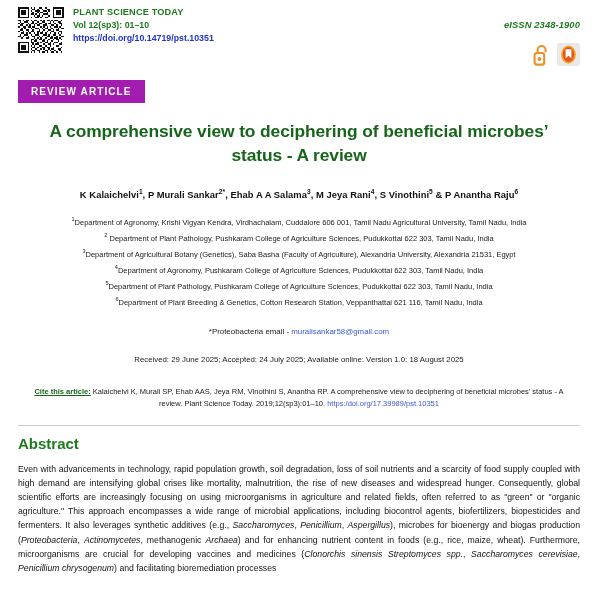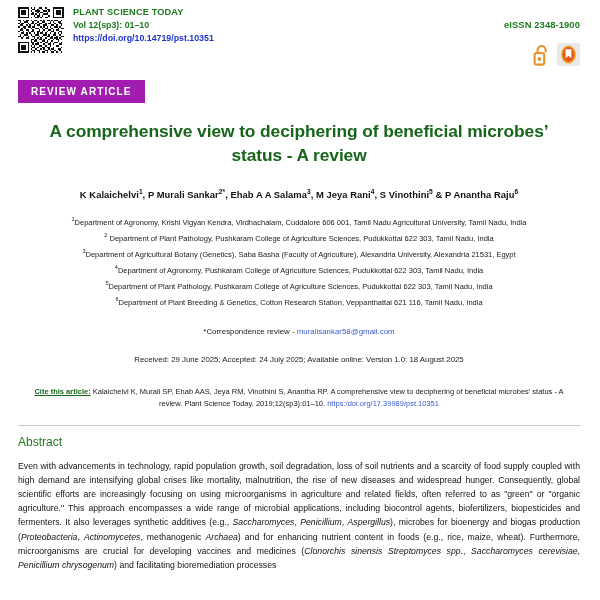--- a/index.html
+++ b/index.html
@@ -56,20 +56,21 @@
     color: #1f7a1f;
   }
   .journal-doi {
     font-size: 8.8px;
     font-weight: bold;
     color: #2233cc;
   }
   .masthead-right {
     text-align: left;
     padding-top: 14px;
+    font-style: italic;
   }
   .eissn {
     font-size: 9.4px;
     font-weight: bold;
     color: #1f7a1f;
     letter-spacing: .1px;
   }
   .badges {
     margin-top: 13px;
     display: flex;
@@ -160,22 +161,22 @@
   }
   .citation .cite-doi { color: #3b5bd4; }
 
   
   .rule {
     margin-top: 15px;
     border-top: 1px solid #c9c9c9;
   }
   .abstract-heading {
     margin-top: 9px;
-    font-size: 12px;
-    font-weight: normal;
+    font-size: 15px;
+    font-weight: bold;
     color: #1f7a1f;
   }
   .abstract-body {
     margin-top: 10px;
     font-size: 8.7px;
     line-height: 1.62;
     text-align: justify;
     color: #131313;
   }
   .abstract-body i { font-style: italic; }
@@ -461,21 +462,21 @@
     <div class="affiliation">
       <sup>5</sup><span>Department of Plant Pathology, Pushkaram College of Agriculture  Sciences, Pudukkottai 622 303, Tamil Nadu, India</span>
     </div>
     <div class="affiliation">
       <sup>6</sup><span>Department of Plant Breeding &amp; Genetics, Cotton Research Station, Veppanthattai 621 116, Tamil Nadu, India</span>
     </div>
   </div>
 
   
   <div class="correspondence">
-    <span>*Correspondence review - </span><span class="email">muralisankar58@gmail.com</span>
+    <span>*Proteobacteria email - </span><span class="email">muralisankar58@gmail.com</span>
   </div>
 
   
   <div class="dates">Received: 29 June 2025; Accepted: 24 July 2025; Available online: Version 1.0: 18 August 2025</div>
 
   
   <div class="citation">
     <span class="cite-label">Cite this article:</span><span> Kalaichelvi K, Murali SP, Ehab AAS, Jeya RM, Vinothini S, Anantha RP. A comprehensive view to deciphering of beneficial microbes’ status - A review. Plant Science Today. 2019;12(sp3):01–10. </span><span class="cite-doi">https:/doi.org/17.39989/pst.10351</span>
   </div>
 

